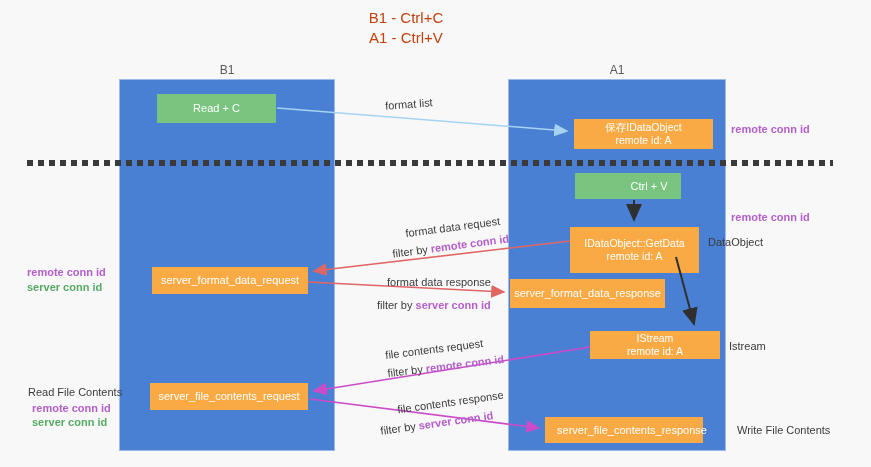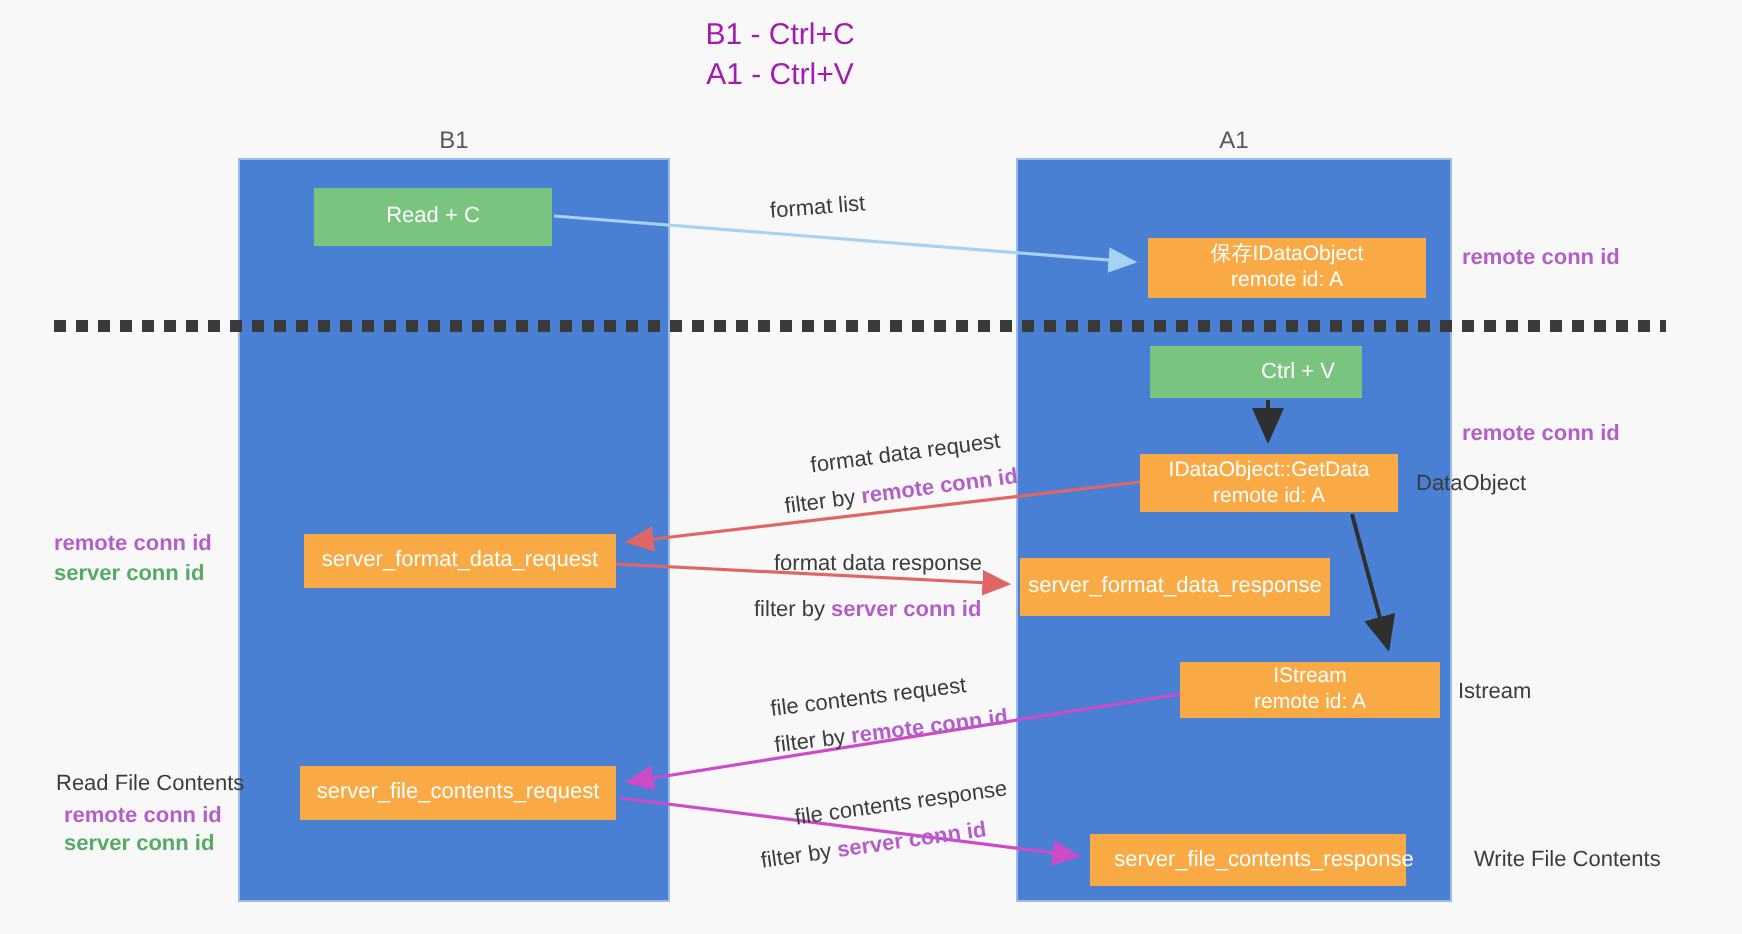--- a/index.html
+++ b/index.html
@@ -10,23 +10,23 @@
     overflow: hidden;
   }
   #canvas {
     position: relative;
     width: 871px;
     height: 467px;
     background: #f8f8f8;
   }
   .abs { position: absolute; }
   .title {
-    width: 780px; top: 8px; left: 0;
+    width: 780px; top: 8px; left: 16px;
     text-align: center;
-    font-size: 15px; line-height: 20px; color: #a21caf;
+    font-size: 15px; line-height: 20px; color: #c2410c;
   }
   .col-header {
     text-align: center;
     font-size: 12px; line-height: 14px; color: #595959;
     white-space: pre-line;
   }
   .column {
     background: #4a80d4;
     border: 1px solid #9db9e8;
   }
@@ -80,21 +80,21 @@
 
   <div class="abs node orange" style="left:574px; top:119px; width:139px; height:30px; font-size:10.5px;">
     <div>保存IDataObject</div>
     <div>remote id: A</div>
   </div>
 
   <div class="abs node green" style="left:575px; top:173px; width:106px; height:26px;padding-left:42px;">
     <div>Ctrl + V</div>
   </div>
 
-  <div class="abs node orange" style="left:570px; top:227px; width:129px; height:29px; font-size:10.5px;">
+  <div class="abs node orange" style="left:570px; top:227px; width:129px; height:46px; font-size:10.5px;">
     <div>IDataObject::GetData</div>
     <div>remote id: A</div>
   </div>
 
   <div class="abs node orange" style="left:152px; top:267px; width:156px; height:27px;">
     <div>server_format_data_request</div>
   </div>
 
   <div class="abs node orange" style="left:510px; top:279px; width:155px; height:29px;">
     <div>server_format_data_response</div>

